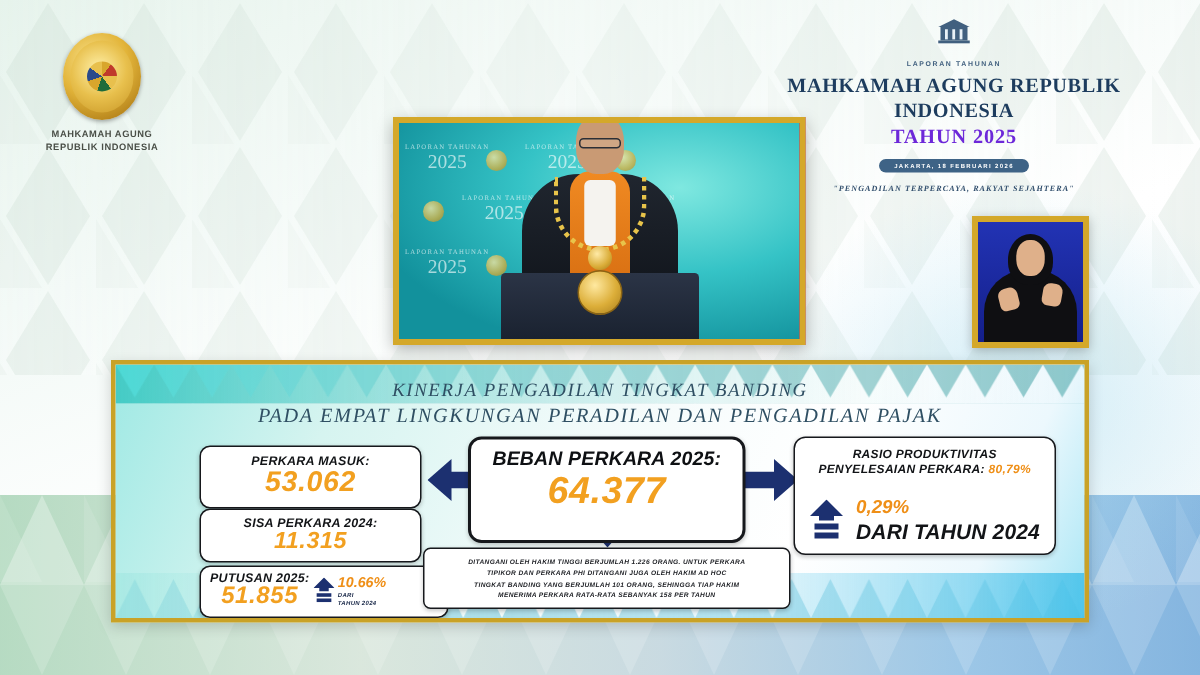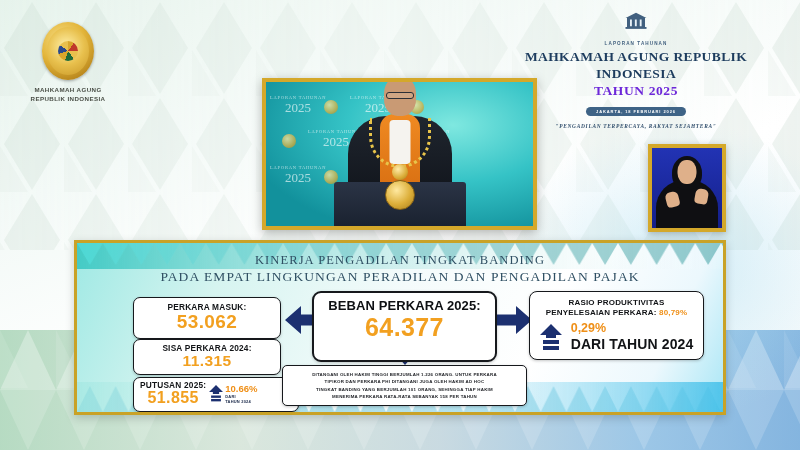--- a/index.html
+++ b/index.html
@@ -203,21 +203,21 @@
   }
   .i-hand.left { left:14px; top:44px; transform:rotate(-14deg); }
   .i-hand.right { right:14px; top:41px; transform:rotate(10deg); }
 
   
   .panel {
     position:absolute; left:74px; top:240px; width:652px; height:175px;
     border:3px solid #c9a227;
     background:linear-gradient(115deg,#9fe9e4 0%,#d6f4f0 22%,#f4fbfb 48%,#ffffff 70%,#ecf8fd 88%,#a8e6f5 100%);
     box-shadow:0 3px 9px rgba(0,0,0,.18);
-    overflow:hidden; z-index:5;
+    overflow:hidden; z-index:5;font-style:italic;
   }
   .panel-tri-top {
     position:absolute; left:0; top:0; width:100%; height:26px; opacity:.9;
   }
   .panel-tri-bot {
     position:absolute; left:0; bottom:0; width:100%; height:30px; opacity:.85;
   }
 
   .panel-title {
     position:relative; text-align:center; padding-top:9px;
@@ -282,22 +282,22 @@
     line-height:1.65; letter-spacing:.25px;
   }
 
   #box-rasio {
     left:452px; top:48px; width:175px; padding:6px 6px 7px;
     border-radius:8px;
   }
   #box-rasio .box-label { font-size:8px; line-height:1.25; }
   #box-rasio .hl { color:#ef8f17; }
   .rasio-row {
-    display:flex; align-items:flex-end; justify-content:center;
-    gap:9px; margin-top:4px;
+    display:flex; align-items:center; justify-content:center;
+    gap:9px; margin-top:14px;
   }
   .rasio-arrow { width:22px; }
   .rasio-txt { text-align:left; }
   .rasio-txt .pct { font-size:12.5px; font-weight:bold; color:#ef8f17; line-height:1.1; }
   .rasio-txt .sub { font-size:14px; font-weight:bold; color:#121417; letter-spacing:.1px; }
 
   .arrow-svg { position:absolute; z-index:3; }
   #arrow-left  { left:208px; top:62px; width:36px; height:30px; }
   #arrow-right { left:411px; top:62px; width:44px; height:30px; }
   #arrow-down  { left:312px; top:96px; width:32px; height:26px; }

